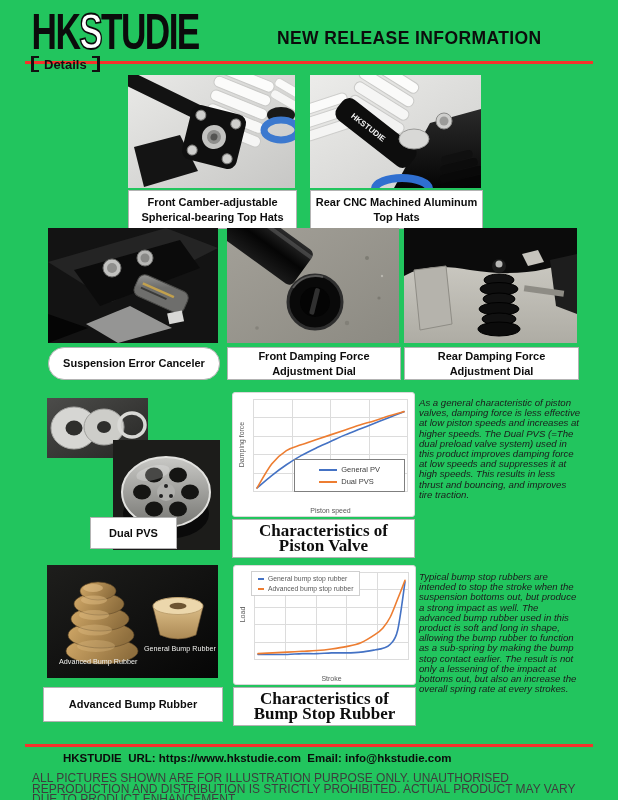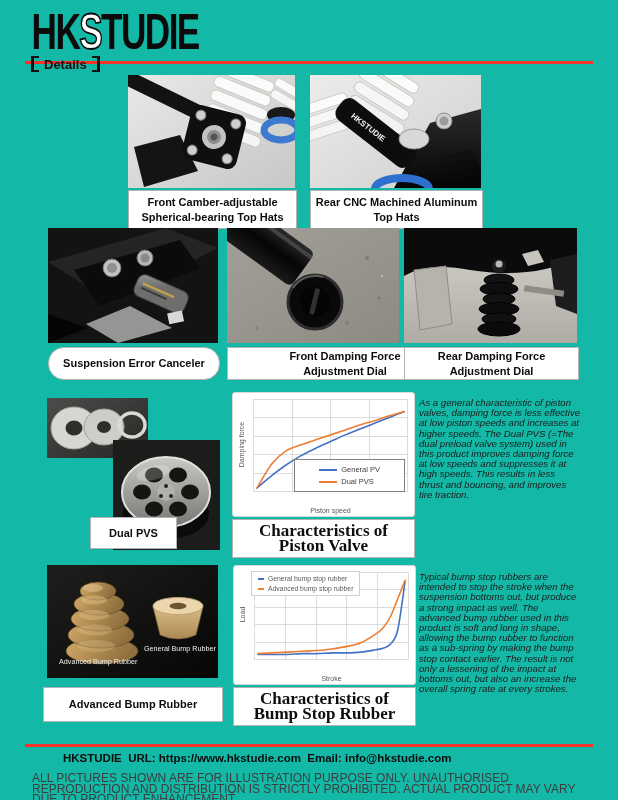--- a/index.html
+++ b/index.html
@@ -1,16 +1,16 @@
 <!DOCTYPE html>
 <html><head>
 <meta charset="utf-8">
 <style>
   html,body{margin:0;padding:0;background:#ffffff;}
-  .page{position:relative;width:618px;height:800px;background:#14b8a6;
+  .page{position:relative;width:618px;height:800px;background:#22c55e;
         font-family:"Liberation Sans",sans-serif;color:#111;overflow:hidden;}
   .abs{position:absolute;}
   
   .title{font-size:17.5px;font-weight:bold;letter-spacing:.4px;color:#0c0c0c;}
   .redline{background:#f5332b;height:3px;}
   .details{font-size:13px;font-weight:bold;display:flex;align-items:center;gap:2px;}
   .jbr{display:inline-block;width:5px;height:12px;}
   .jbr.l{border-left:3px solid #111;border-top:2.5px solid #111;border-bottom:2.5px solid #111;margin-right:3px;}
   .jbr.r{border-right:3px solid #111;border-top:2.5px solid #111;border-bottom:2.5px solid #111;margin-left:3px;}
   
@@ -40,20 +40,21 @@
 </head>
 <body>
 
 <div class="page">
 
   <svg class="abs" style="left:30px;top:4px;" width="210" height="56" viewBox="0 0 210 56">
     <g transform="scale(0.8,1.12)">
       <text x="2" y="40" font-family="Liberation Sans, sans-serif" font-size="44" font-weight="bold" letter-spacing="-2" fill="#0b0b0b"><tspan>HK</tspan><tspan fill="#ffffff" stroke="#0b0b0b" stroke-width="1.6">S</tspan><tspan>TUDIE</tspan></text>
     </g>
   </svg>
+  <div class="abs title" style="left:277px;top:28px;">NEW RELEASE INFORMATION</div>
   <div class="abs redline" style="left:25px;top:61px;width:568px;"></div>
 
   <div class="abs details" style="left:31px;top:56px;">
     <span class="jbr l"></span>
       <span>Details</span>
       <span class="jbr r"></span>
   </div>
 
   <svg class="abs photo" style="left:128px;top:75px;" width="167" height="113" viewBox="0 0 167 113">
     <defs>
@@ -207,21 +208,21 @@
       <ellipse cx="95" cy="61" rx="19" ry="6.5" fill="#0e0e0e" stroke="#000"></ellipse>
       <ellipse cx="95" cy="71" rx="16" ry="6" fill="#121212" stroke="#000"></ellipse>
       <ellipse cx="95" cy="81" rx="20" ry="6.5" fill="#0d0d0d" stroke="#000"></ellipse>
       <ellipse cx="95" cy="91" rx="17" ry="6" fill="#111" stroke="#000"></ellipse>
       <ellipse cx="95" cy="101" rx="21" ry="7" fill="#0b0b0b" stroke="#000"></ellipse>
     </g>
     <path d="M118,26 L134,22 L140,34 L124,38 Z" fill="#c6c4bd"></path>
   </svg>
 
   <div class="abs cap" style="left:48px;top:347px;width:170px;height:31px;border-radius:16px;">Suspension Error Canceler</div>
-  <div class="abs cap" style="left:227px;top:347px;width:172px;height:31px;padding-left:31px;">Front Damping Force
+  <div class="abs cap" style="left:227px;top:347px;width:172px;height:31px;">Front Damping Force
 Adjustment Dial</div>
   <div class="abs cap" style="left:404px;top:347px;width:173px;height:31px;">Rear Damping Force
 Adjustment Dial</div>
 
   <svg class="abs photo" style="left:47px;top:398px;" width="101" height="60" viewBox="0 0 101 60">
     <defs>
       <linearGradient id="gF1" x1="0" y1="0" x2="1" y2="1">
         <stop offset="0" stop-color="#4c4c4a"></stop>
           <stop offset="1" stop-color="#262624"></stop>
       </linearGradient>

